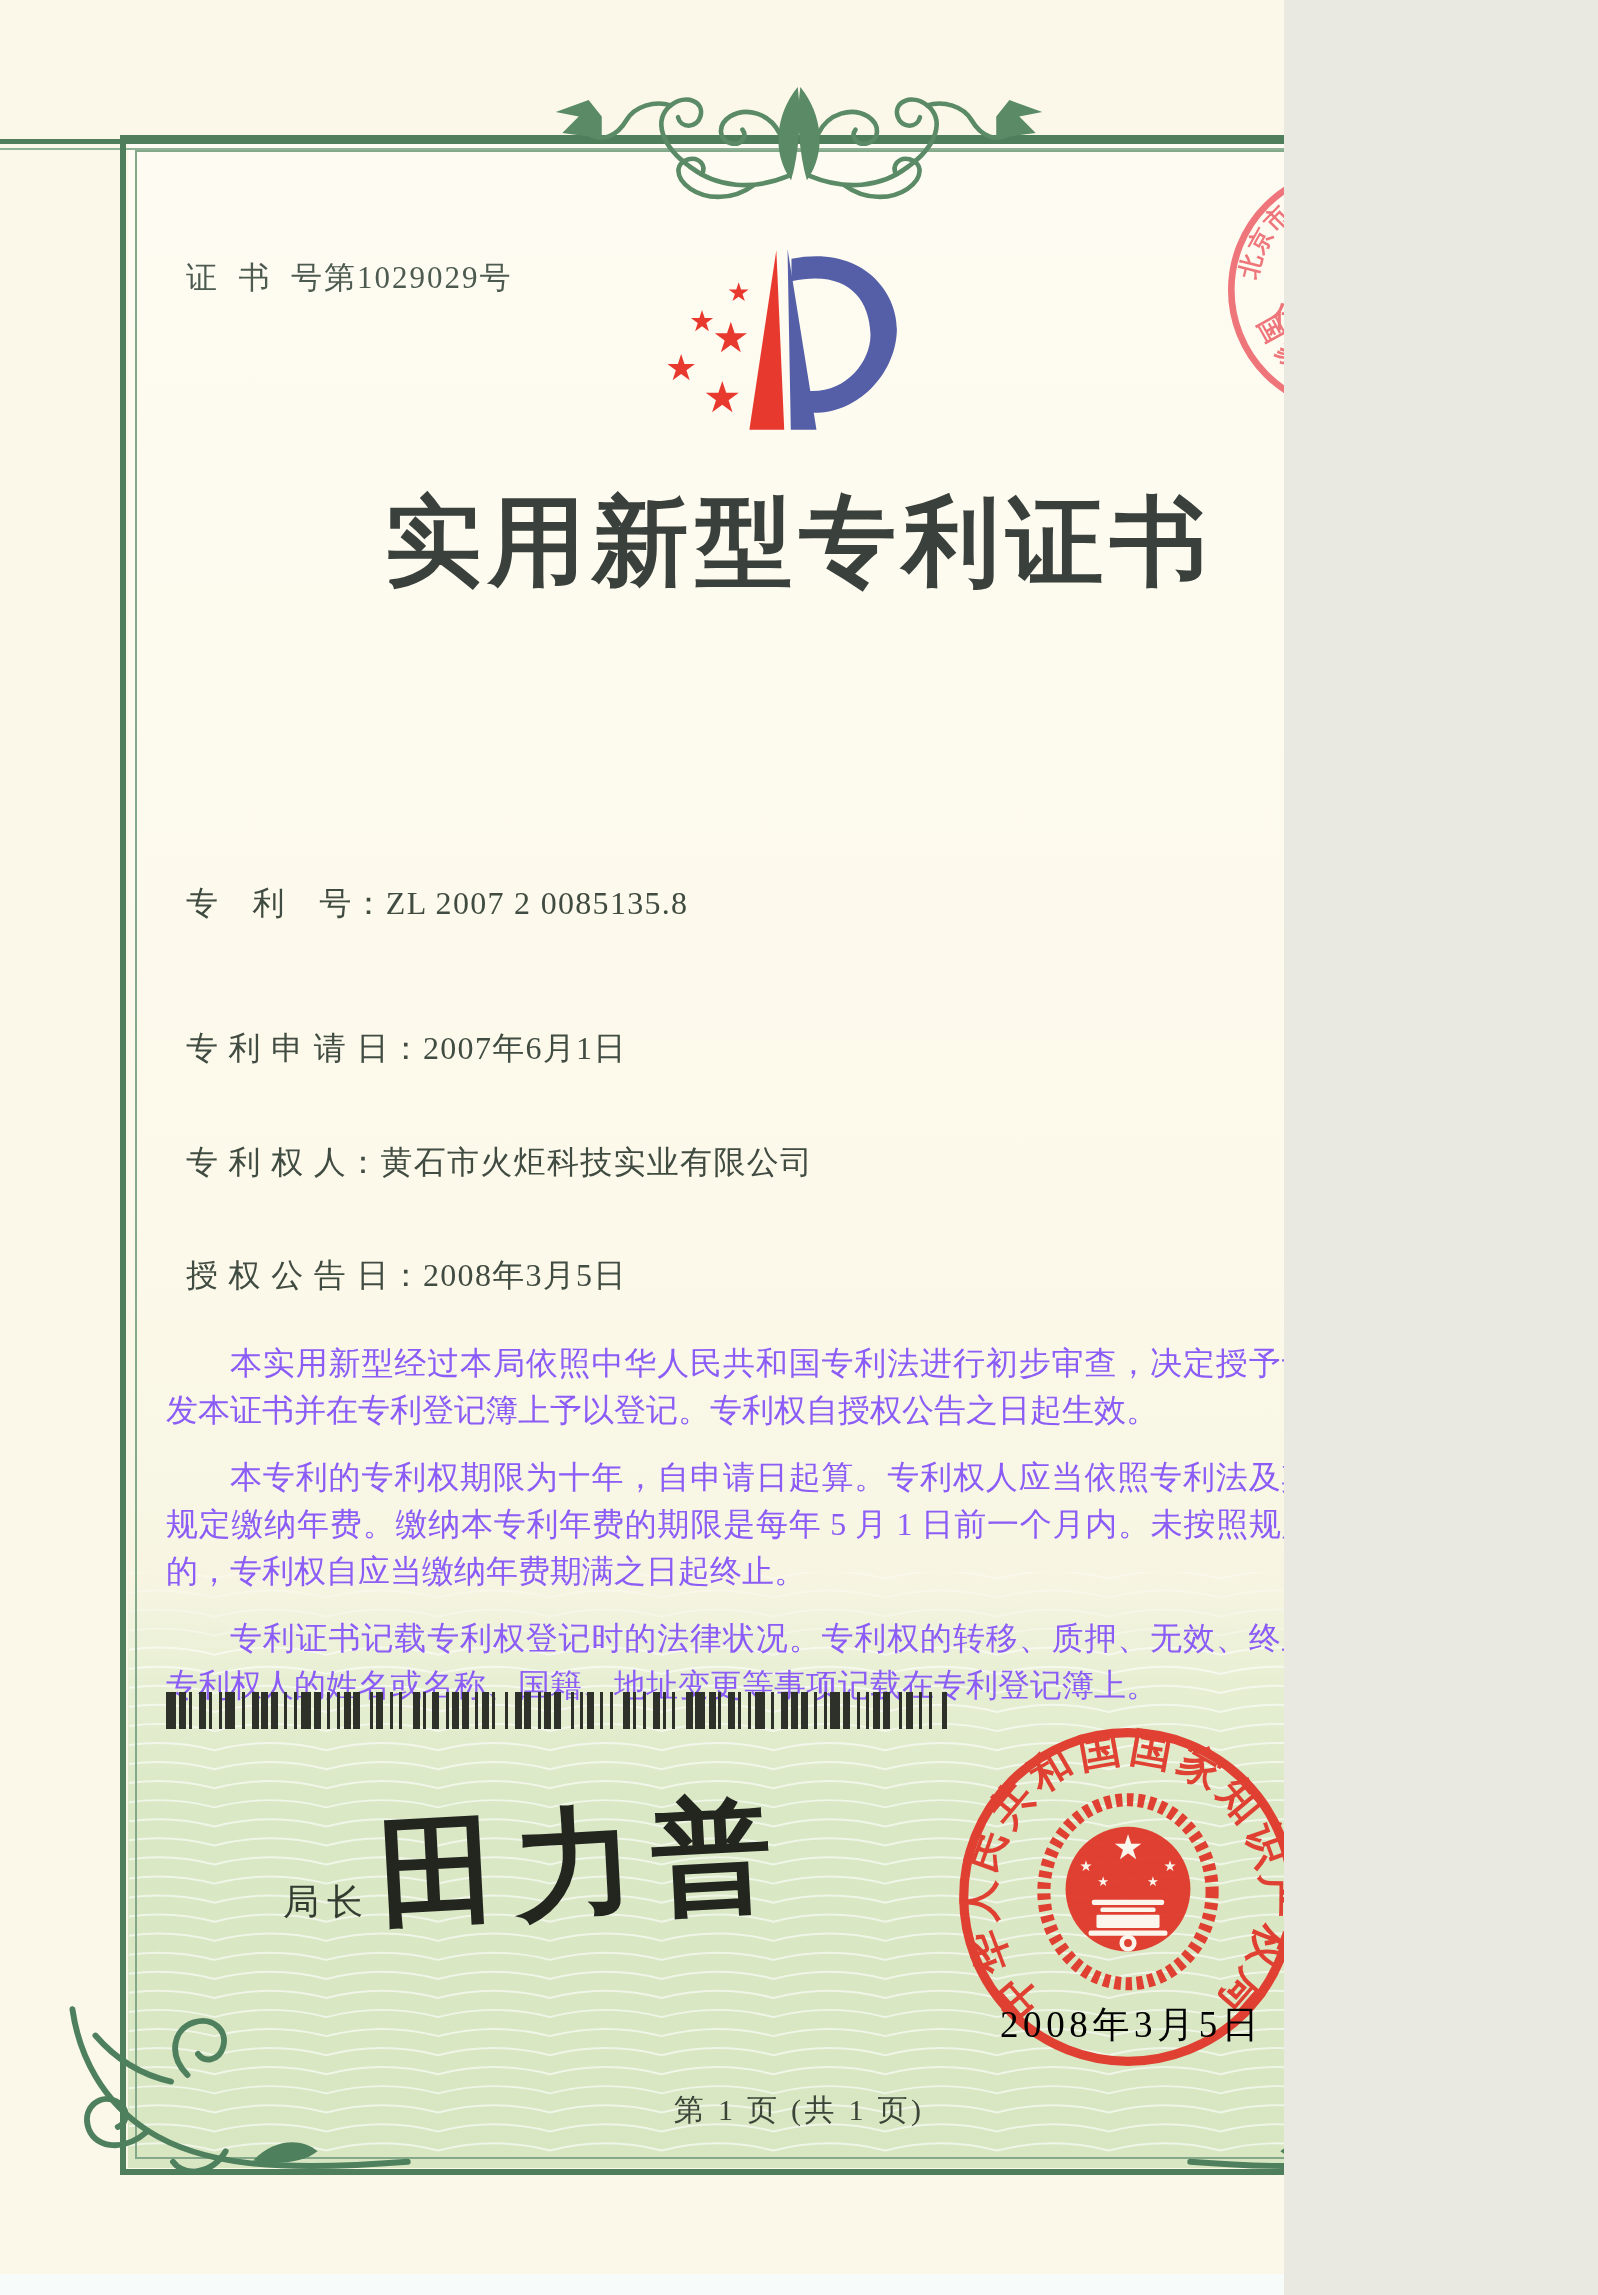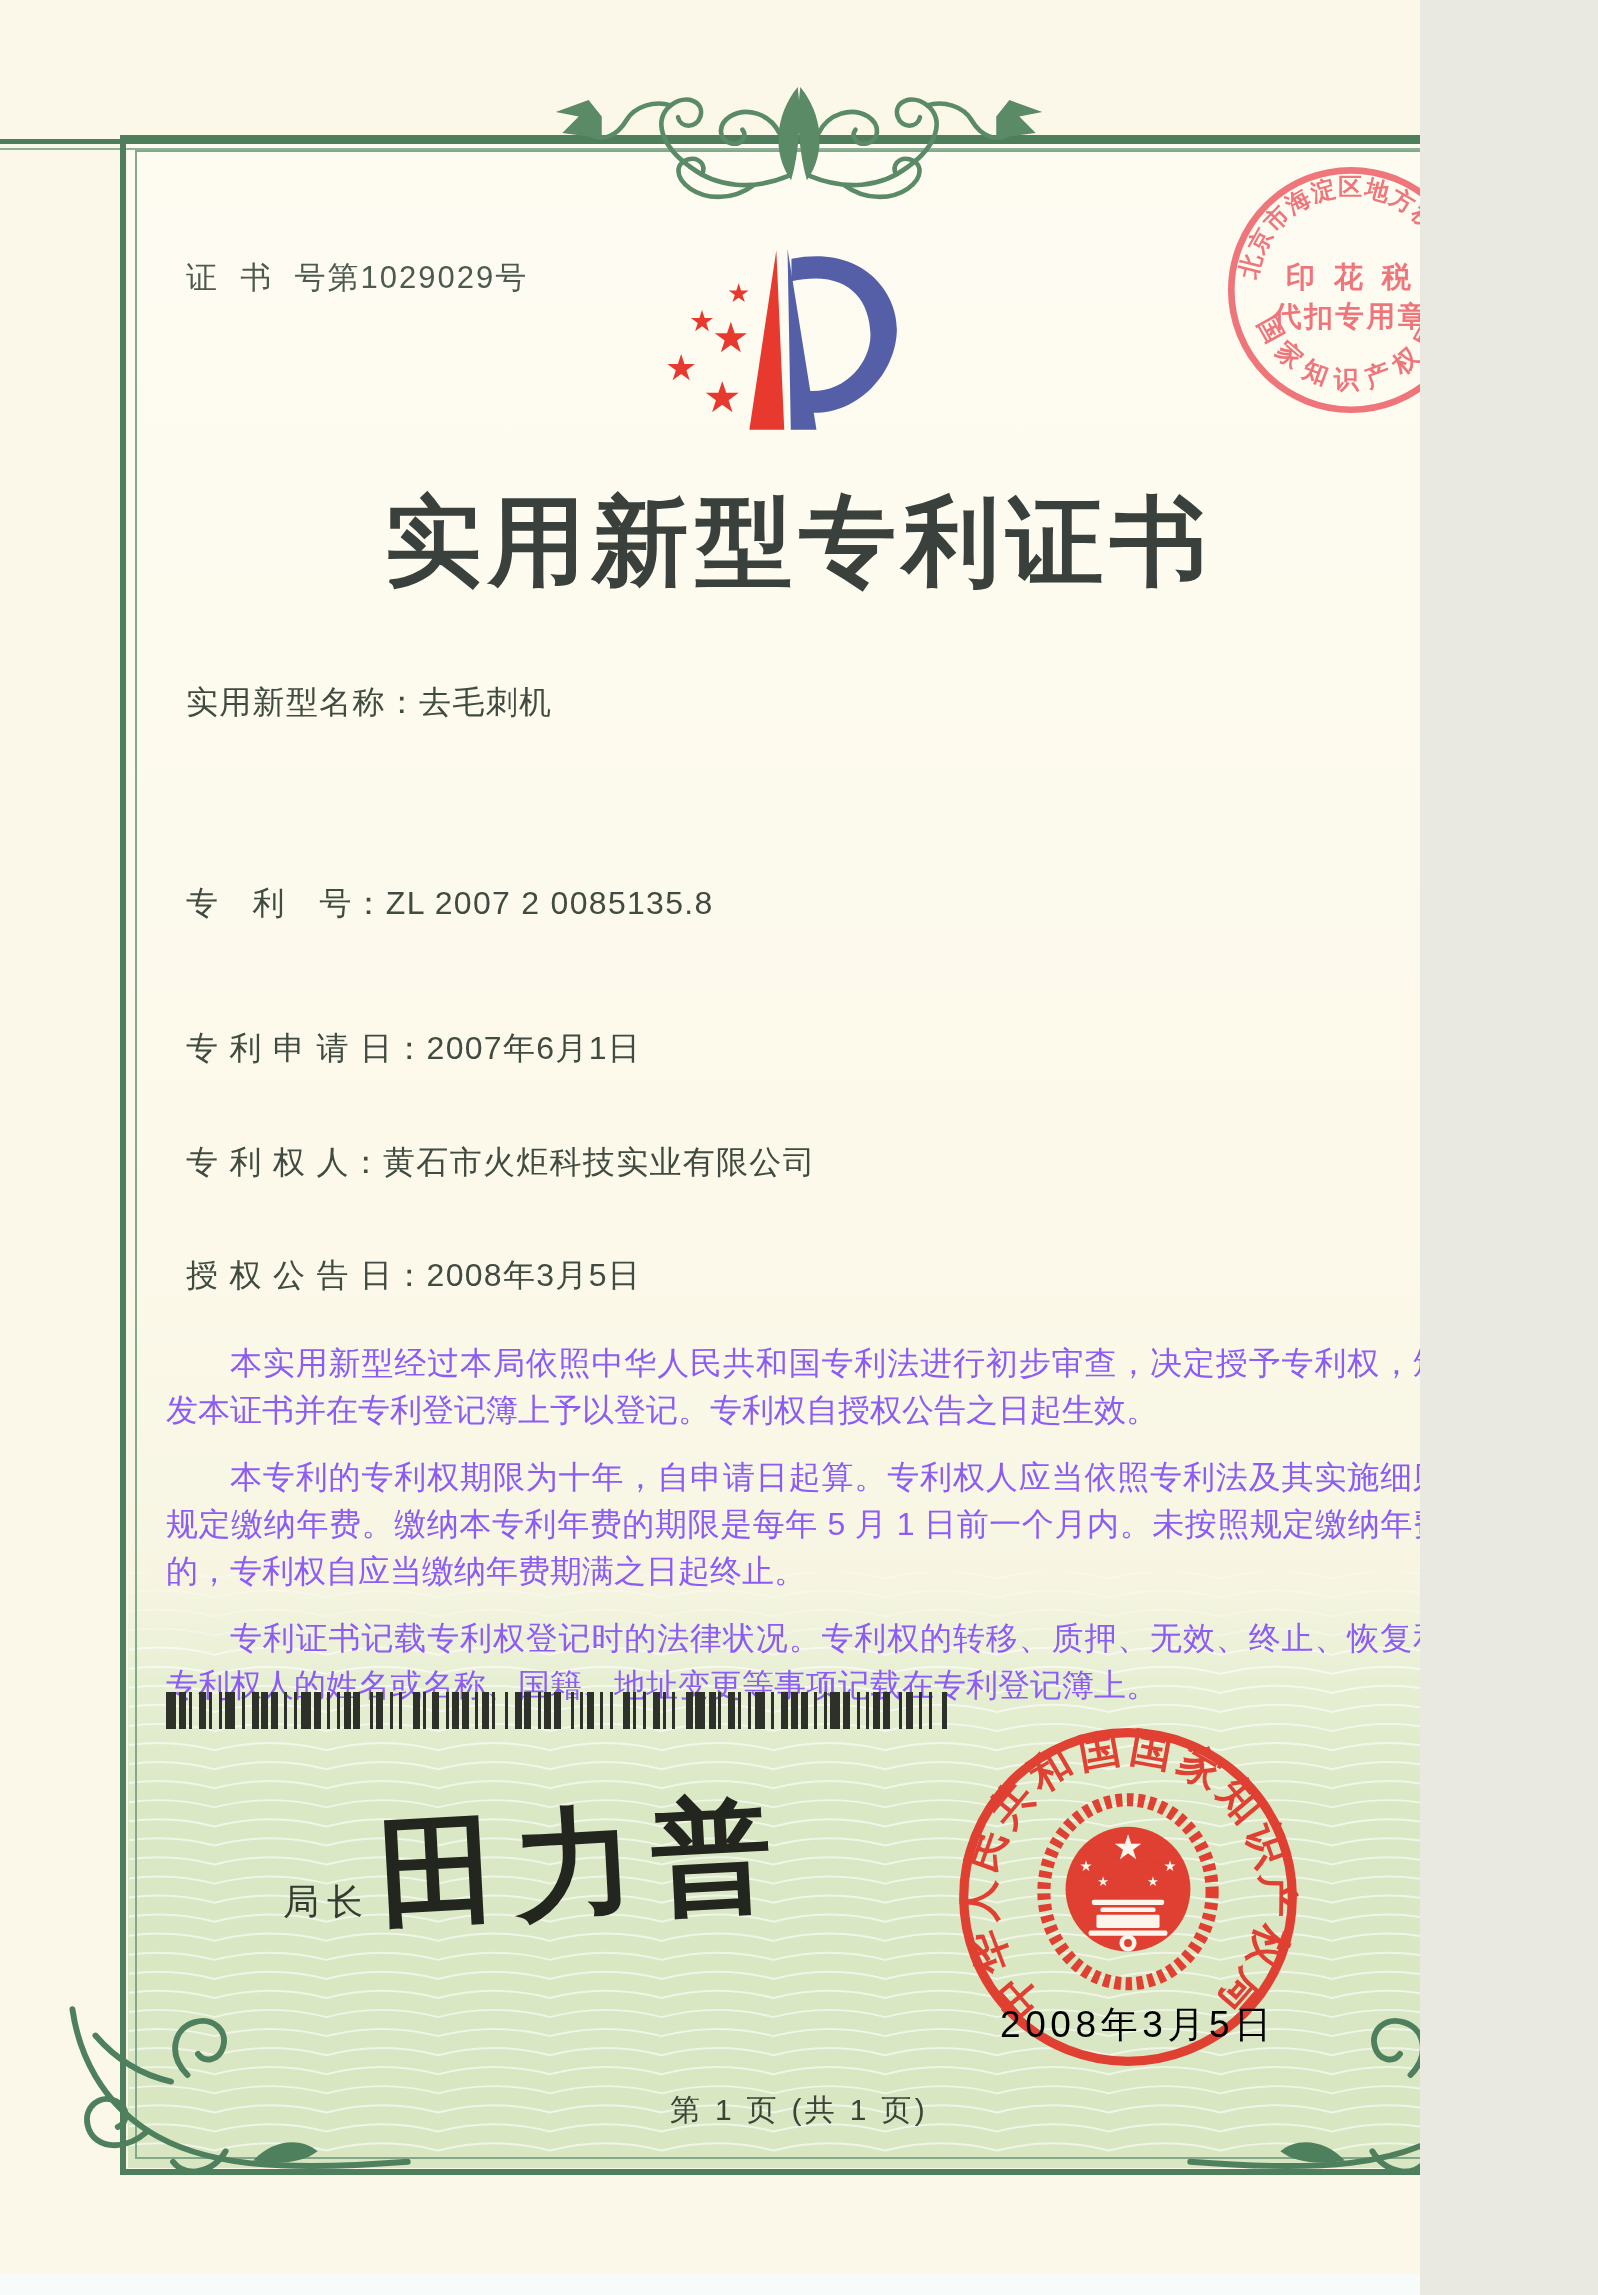--- a/index.html
+++ b/index.html
@@ -1,17 +1,17 @@
 <!DOCTYPE html>
 <html style="font-size:10.5px"><head>
 <meta charset="utf-8">
 <style>
   html,body{margin:0;padding:0;background:#e9e9e2;}
-  .paper{position:relative;width:1420px;height:2295px;background:#fbf8ea;overflow:hidden;
-         font-family:Liberation Sans, sans-serif;}
+  .paper{position:relative;width:1284px;height:2295px;background:#fbf8ea;overflow:hidden;
+         font-family:Liberation Serif, serif;}
   .abs{position:absolute;}
   
   .inner-bg{left:128px;top:143px;width:1350px;height:2025px;
     background:linear-gradient(180deg,#fefcf2 0%,#fcf9ea 55%,#f7f5e2 71%,#e7efd3 76%,#dae8c5 82%,#d8e6c2 100%);}
   .frame-outer{left:120px;top:135px;width:1354px;height:2028px;border:6px solid #4e7e5b;}
   .frame-inner{left:135px;top:150px;width:1330px;height:2005px;border:2px solid #83a98a;}
   .band{left:0;top:139px;width:1598px;height:5.3px;background:#4e7e5b;}
   .band2{left:0;top:148px;width:1598px;height:2px;background:#8fb296;}
   .edge-right{left:1513px;top:0;width:86px;height:2295px;background:#fdfdfa;}
   .edge-bottom{left:0;top:2274px;width:1598px;height:21px;background:#f7fbfa;}
@@ -127,21 +127,20 @@
     </text>
     <text font-size="38" fill="#ed6b72" font-weight="bold" letter-spacing="14">
       <textPath href="#tp-arc-bottom" startOffset="50%" text-anchor="middle">国家知识产权局</textPath>
     </text>
     <text x="200" y="196" text-anchor="middle" font-size="44" fill="#ed6b72" font-weight="bold" letter-spacing="8">印 花 税</text>
     <text x="200" y="254" text-anchor="middle" font-size="43" fill="#ed6b72" font-weight="bold" letter-spacing="4">代扣专用章</text>
   </svg>
 
   <div class="abs title">实用新型专利证书</div>
 
-  <div class="abs field f1">实用新型名称：去毛刺机</div>
   <div class="abs field f3">专　利　号：ZL 2007 2 0085135.8</div>
   <div class="abs field f4">专 利 申 请 日：2007年6月1日</div>
   <div class="abs field f5">专 利 权 人：黄石市火炬科技实业有限公司</div>
   <div class="abs field f6">授 权 公 告 日：2008年3月5日</div>
 
   <div class="abs paras">
     <p>本实用新型经过本局依照中华人民共和国专利法进行初步审查，决定授予专利权，颁发本证书并在专利登记簿上予以登记。专利权自授权公告之日起生效。</p>
     <p>本专利的专利权期限为十年，自申请日起算。专利权人应当依照专利法及其实施细则规定缴纳年费。缴纳本专利年费的期限是每年 5 月 1 日前一个月内。未按照规定缴纳年费的，专利权自应当缴纳年费期满之日起终止。</p>
     <p>专利证书记载专利权登记时的法律状况。专利权的转移、质押、无效、终止、恢复和专利权人的姓名或名称、国籍、地址变更等事项记载在专利登记簿上。</p>
   </div>

